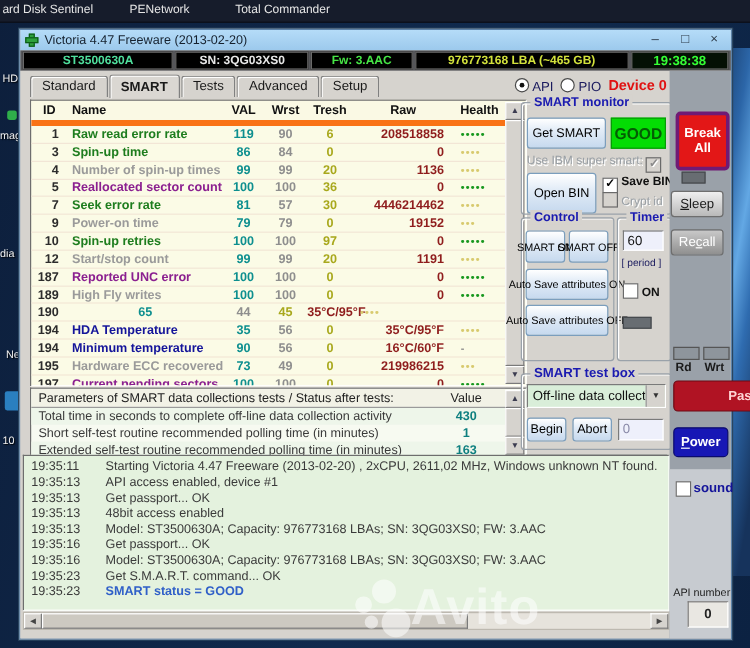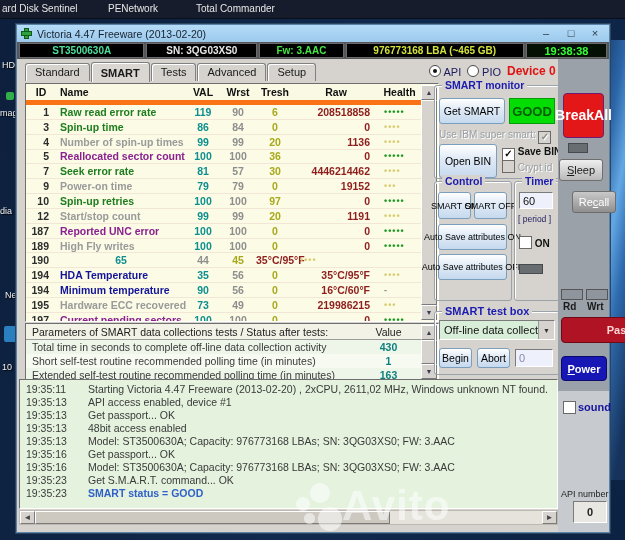--- a/index.html
+++ b/index.html
@@ -89,23 +89,23 @@
   .logline{font-size:10.5px;height:13px;color:#3a3a3a;white-space:nowrap;}
   .logline .lt{display:inline-block;width:50px;}
   .logline .lm{margin-left:12px;}
   .logline.blue .lm{color:#3060c8;font-weight:bold;}
   .hscroll{position:absolute;left:2px;top:451px;width:539px;height:15px;background:#e6e3dc;border:1px solid #bdb9b0;box-sizing:border-box;}
   .hs-btn{position:absolute;top:0;width:15px;height:13px;background:#d6d3ce;border:1px solid;border-color:#fff #7a7a7a #7a7a7a #fff;box-sizing:border-box;font-size:8px;color:#444;text-align:center;line-height:11px;}
   .hs-thumb{position:absolute;top:0;left:15px;width:355px;height:13px;background:#cdc9c1;border:1px solid;border-color:#fff #7a7a7a #7a7a7a #fff;box-sizing:border-box;}
   
   .strip{position:absolute;left:541px;top:0;width:51px;height:473px;background:#9aa1a9;}
   .strip-lower{position:absolute;left:541px;top:332px;width:51px;height:141px;background:#c7cbd0;}
-  .breakall{position:absolute;left:546px;top:34px;width:39px;height:43px;background:#e31717;border:1px solid #701a75;border-radius:4px;color:#fff;font-weight:bold;font-size:14px;display:flex;align-items:center;justify-content:center;line-height:13px;}
+  .breakall{position:absolute;left:546px;top:34px;width:39px;height:43px;background:#e31717;border:3px solid #701a75;border-radius:4px;color:#fff;font-weight:bold;font-size:11px;display:flex;flex-direction:column;align-items:center;justify-content:center;line-height:13px;}
   .graybtn{position:absolute;background:linear-gradient(#efefef,#b9b9b9);border:1px solid #6e6e6e;border-radius:3px;font-size:11px;color:#1a1a1a;display:flex;align-items:center;justify-content:center;box-sizing:border-box;}
-  .graybtn.dark{background:linear-gradient(#c9c9c9,#8f8f8f);color:#fff;margin-left:13px;}
+  .graybtn.dark{background:linear-gradient(#c9c9c9,#8f8f8f);color:#fff;}
   .redbtn{position:absolute;background:#b01323;border:1px solid #6d0a14;border-radius:4px;color:#ffd6d6;font-weight:bold;font-size:11px;display:flex;align-items:center;justify-content:center;padding-left:39px;}
   .bluebtn{position:absolute;background:#1717b5;border:1px solid #0a0a6d;border-radius:4px;color:#fff;font-weight:bold;font-size:11px;display:flex;align-items:center;justify-content:center;}
   .ind{position:absolute;background:#8e959c;border:1px solid #555;width:20px;height:9px;}
   .ind-label{position:absolute;font-size:10px;font-weight:bold;color:#1a1a1a;}
   .sound-label{position:absolute;font-size:11px;font-weight:bold;color:#14149a;}
   .apinum-label{position:absolute;font-size:9px;color:#222;}
   .apinum-box{position:absolute;background:#e9e7e2;border:1px solid;border-color:#7a7a7a #fff #fff #7a7a7a;font-size:11px;font-weight:bold;color:#222;display:flex;align-items:center;justify-content:center;}
   
   .watermark{position:absolute;left:296px;top:483px;display:flex;align-items:center;opacity:0.55;pointer-events:none;}
   .wm-circles{position:relative;width:46px;height:46px;}

